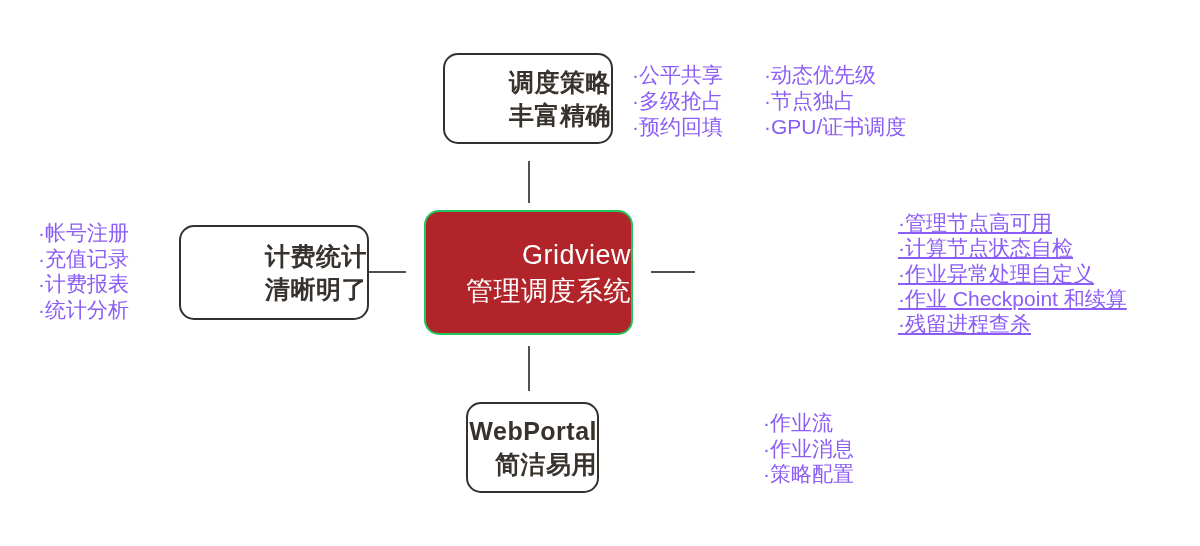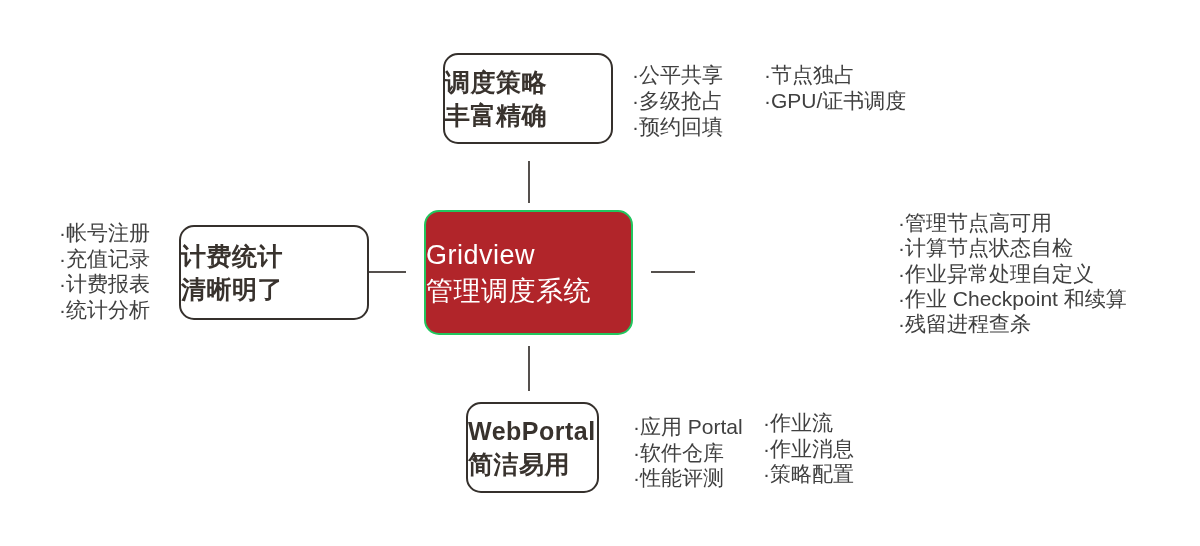--- a/index.html
+++ b/index.html
@@ -17,21 +17,21 @@
   }
   
   .node {
     position: absolute;
     box-sizing: border-box;
     border: 2px solid #35302c;
     border-radius: 15px;
     background: #ffffff;
     display: flex;
     flex-direction: column;
-    align-items: flex-start;
+    align-items: flex-end;
     justify-content: center;
     text-align: center;
     color: #38322d;
     font-weight: 700;
     font-size: 25px;
     line-height: 33px;
     letter-spacing: 0.5px;
   }
   .node-top    { left: 443px; top: 53px;  width: 170px; height: 91px; }
   .node-left   { left: 179px; top: 225px; width: 190px; height: 95px; }
@@ -54,30 +54,30 @@
   }
   .conn-v { width: 2px; }
   .conn-h { height: 2px; }
   .conn-top    { left: 528px; top: 161px; height: 42px; }
   .conn-bottom { left: 528px; top: 346px; height: 45px; }
   .conn-left   { left: 362px; top: 271px; width: 44px; }
   .conn-right  { left: 651px; top: 271px; width: 44px; }
   
   .bullets {
     position: absolute;
-    color: #404040;
+    color: #8b5cf6;
     font-size: 21px;
     line-height: 26px;
     white-space: nowrap;
   }
   .bullets .item { display: block; }
   .list-top-1    { left: 632px; top: 62px; }
   .list-top-2    { left: 764px; top: 62px; }
-  .list-left     { left: 59px;  top: 220px; line-height: 25.5px; }
-  .list-right    { left: 898px; top: 210px; line-height: 25.3px; }
+  .list-left     { left: 38px;  top: 220px; line-height: 25.5px; }
+  .list-right    { left: 898px; top: 210px; line-height: 25.3px; text-decoration: underline; }
   .list-bottom-1 { left: 633px; top: 414px; line-height: 25.5px; }
   .list-bottom-2 { left: 763px; top: 410px; line-height: 25.5px; }
 </style>
 </head>
 <body>
 
 <div class="canvas">
 
   <div class="connector conn-v conn-top"></div>
   <div class="connector conn-v conn-bottom"></div>
@@ -104,43 +104,39 @@
     <span>WebPortal</span>
     <span>简洁易用</span>
   </div>
 
   <div class="bullets list-top-1">
     <span class="item">·公平共享</span>
     <span class="item">·多级抢占</span>
     <span class="item">·预约回填</span>
   </div>
   <div class="bullets list-top-2">
+    <span class="item">·动态优先级</span>
     <span class="item">·节点独占</span>
     <span class="item">·GPU/证书调度</span>
   </div>
 
   <div class="bullets list-left">
     <span class="item">·帐号注册</span>
     <span class="item">·充值记录</span>
     <span class="item">·计费报表</span>
     <span class="item">·统计分析</span>
   </div>
 
   <div class="bullets list-right">
     <span class="item">·管理节点高可用</span>
     <span class="item">·计算节点状态自检</span>
     <span class="item">·作业异常处理自定义</span>
     <span class="item">·作业 Checkpoint 和续算</span>
     <span class="item">·残留进程查杀</span>
   </div>
 
-  <div class="bullets list-bottom-1">
-    <span class="item">·应用 Portal</span>
-    <span class="item">·软件仓库</span>
-    <span class="item">·性能评测</span>
-  </div>
   <div class="bullets list-bottom-2">
     <span class="item">·作业流</span>
     <span class="item">·作业消息</span>
     <span class="item">·策略配置</span>
   </div>
 
 </div>
 
 </body></html>

